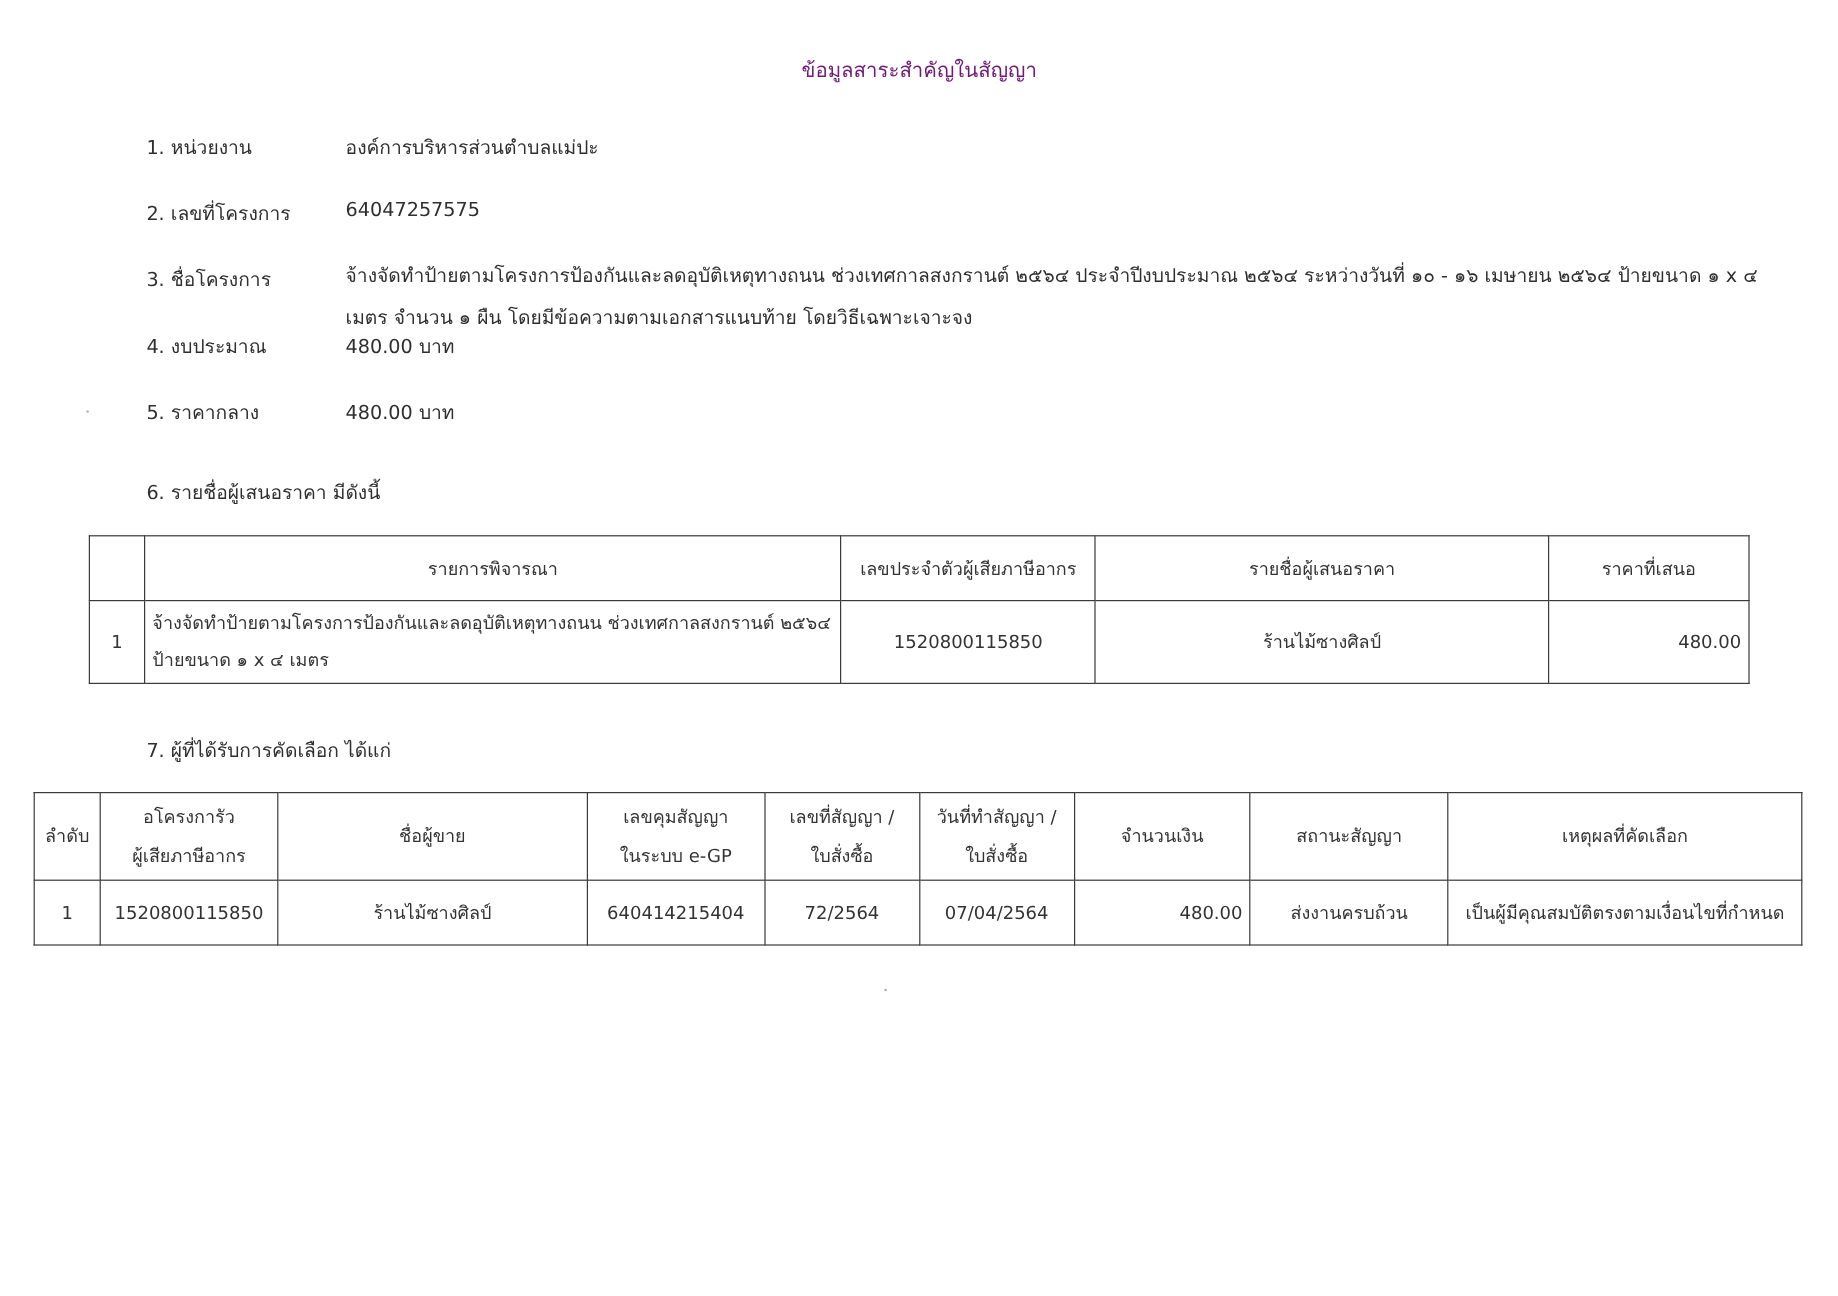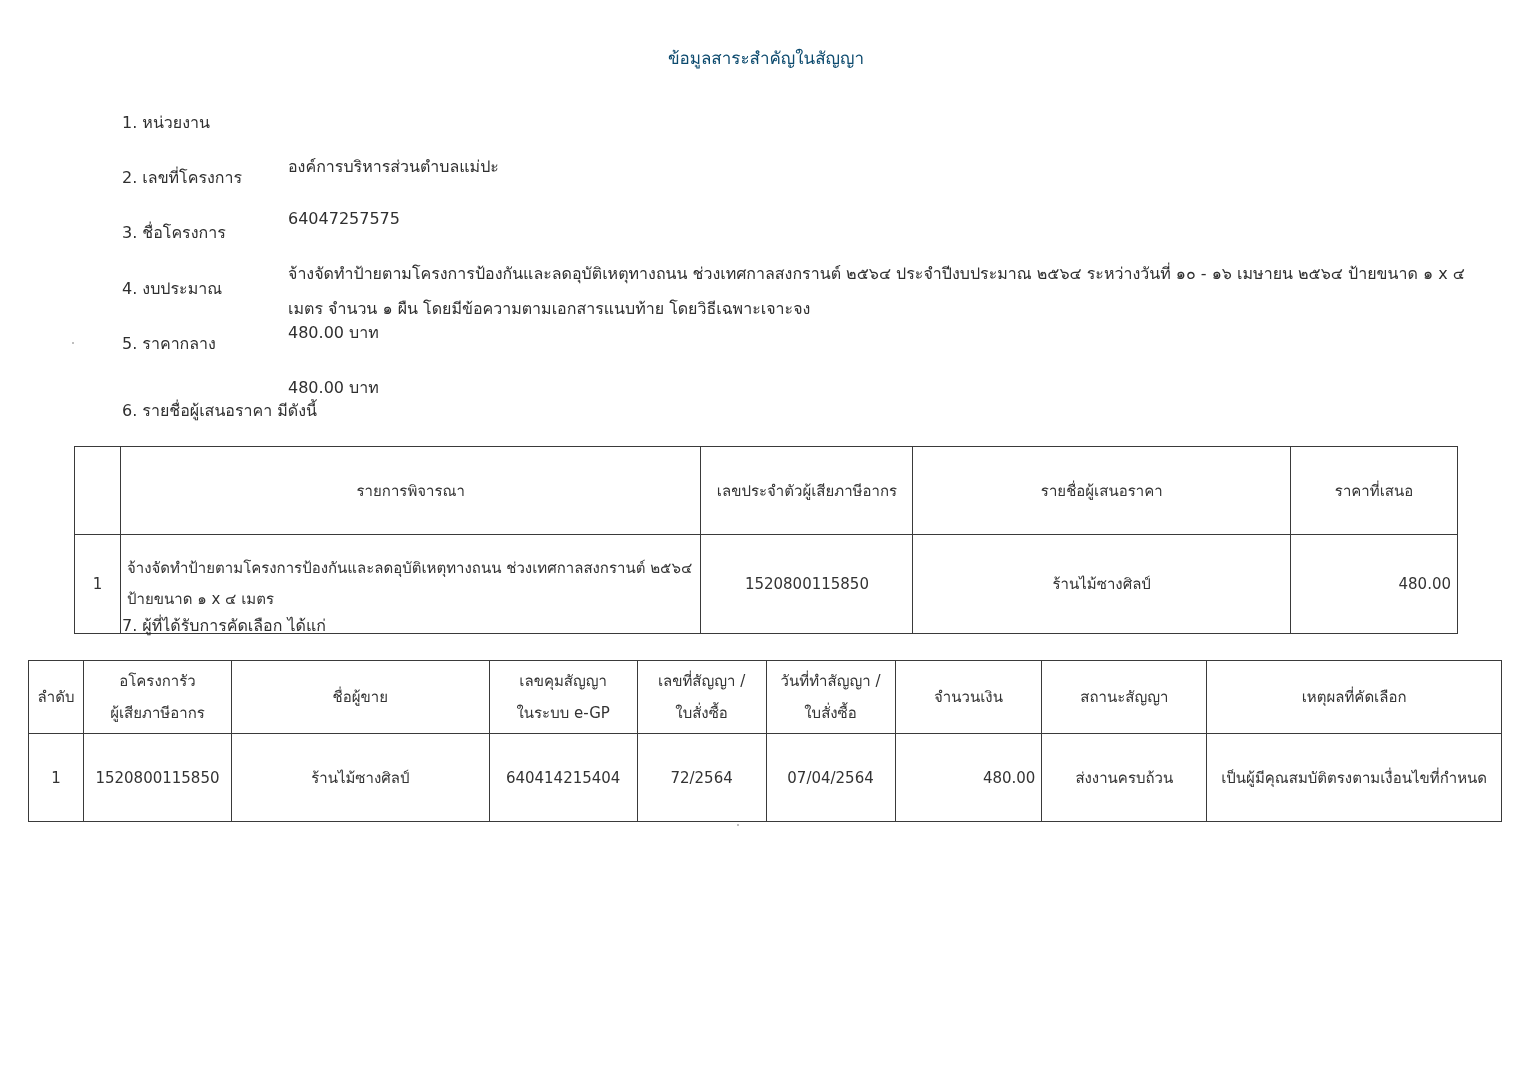--- a/index.html
+++ b/index.html
@@ -2,37 +2,37 @@
 <html><head>
 <meta charset="utf-8">
 <style>
   html, body { margin: 0; padding: 0; }
   body {
     width: 1532px; height: 1080px; background: #ffffff; position: relative; overflow: hidden;
     font-family: "DejaVu Sans", "Liberation Sans", sans-serif; color: #2a2a2a;
   }
   .title {
     position: absolute; top: 44px; left: 0; width: 1532px; text-align: center;
-    font-size: 17px; color: #0c4a6e;
+    font-size: 17px; color: #701a75;
   }
   .field { position: absolute; font-size: 16px; color: #2f2f2f; }
   .field .lbl { position: absolute; left: 0; top: 0; white-space: nowrap; }
-  .field .val { position: absolute; left: 166px; top: 0; white-space: nowrap; margin-top: 44px; }
+  .field .val { position: absolute; left: 166px; top: 0; white-space: nowrap; }
   .f1 { top: 110px; left: 122px; }
   .f2 { top: 165px; left: 122px; }
   .f3 { top: 220px; left: 122px; width: 1380px; }
   .f3 .val { width: 1214px; white-space: normal; line-height: 35px; top: -8px; }
   .f4 { top: 276px; left: 122px; }
   .f5 { top: 331px; left: 122px; }
   .section { position: absolute; font-size: 16px; color: #2f2f2f; white-space: nowrap; text-align: right; }
   .s6 { top: 398px; left: 122px; }
   .s7 { top: 613px; left: 122px; }
 
   table { border-collapse: collapse; position: absolute; font-size: 15px; color: #333; }
-  td, th { border: 1.5px solid #3a3a3a; font-weight: normal; padding: 17px 6px; }
+  td, th { border: 1.5px solid #3a3a3a; font-weight: normal; padding: 0 6px; }
   .t1 { top: 446px; left: 74px; width: 1384px; }
   .t1 th { height: 53px; text-align: center; }
   .t1 td { height: 64px; }
   .t1 .desc { text-align: left; line-height: 31px; padding: 2px 6px; }
   .t2 { top: 660px; left: 28px; width: 1474px; }
   .t2 th { height: 72px; text-align: center; line-height: 32px; padding: 0 4px; }
   .t2 td { height: 53px; }
   .c { text-align: center; }
   .r { text-align: right; }
   .l { text-align: center; }

